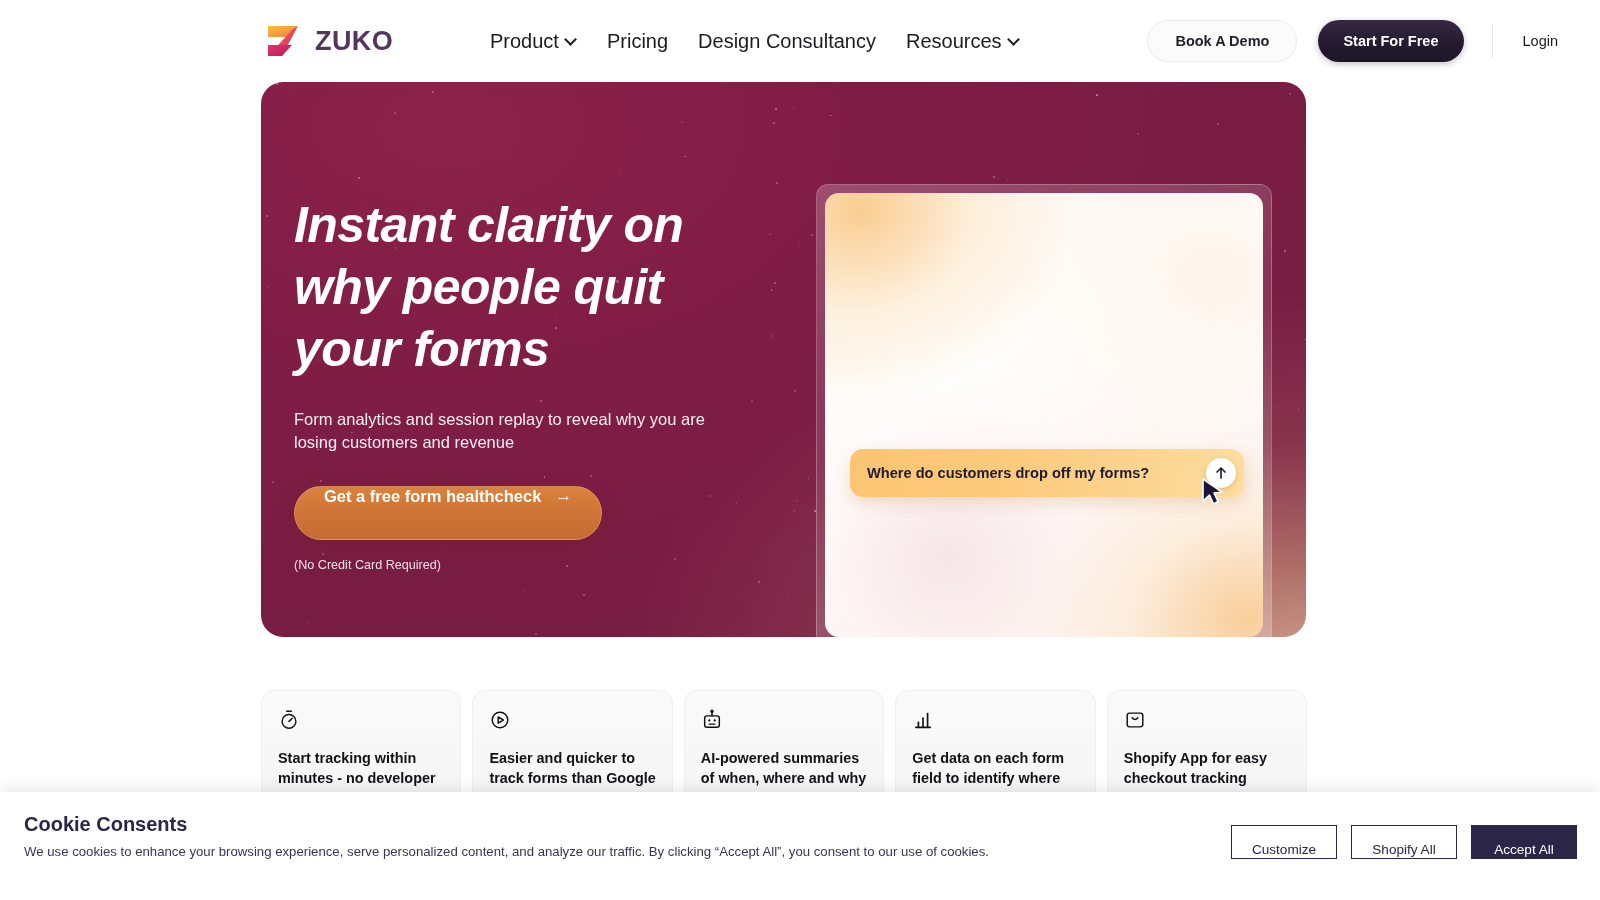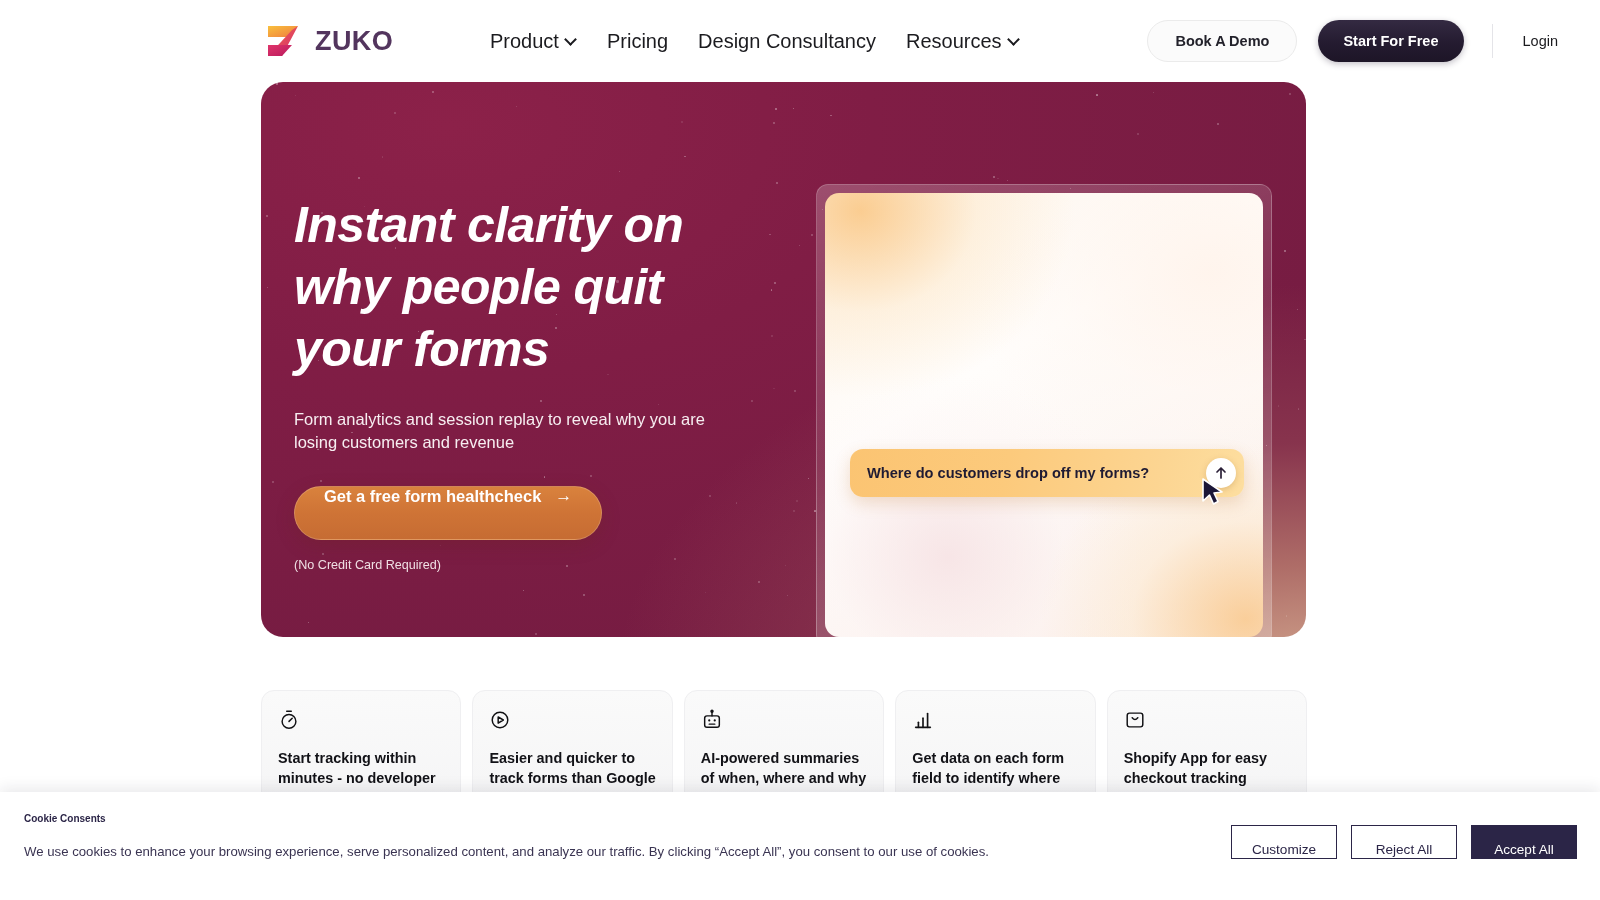--- a/index.html
+++ b/index.html
@@ -304,21 +304,21 @@
     width: 1600px;
     height: 108px;
     background: #ffffff;
     box-shadow: 0 -3px 14px rgba(30,25,50,0.10);
     z-index: 40;
   }
   .cookie-title {
     position: absolute;
     left: 24px;
     top: 21px;
-    font-size: 10px;
+    font-size: 20px;
     font-weight: bold;
     color: #2b2547;
   }
   .cookie-body {
     position: absolute;
     left: 24px;
     top: 51px;
     font-size: 13.2px;
     color: #3a3452;
     line-height: 18px;
@@ -635,18 +635,18 @@
       <div class="feat-text">Shopify App for easy checkout tracking</div>
     </div>
 
   </section>
 
   <section class="cookie-banner">
     <div class="cookie-title">Cookie Consents</div>
     <div class="cookie-body">We use cookies to enhance your browsing experience, serve personalized content, and analyze our traffic. By clicking “Accept All”, you consent to our use of cookies.</div>
     <div class="cookie-actions">
       <button class="ck-btn ck-outline">Customize</button>
-      <button class="ck-btn ck-outline">Reject All</button>
+      <button class="ck-btn ck-outline">Shopify All</button>
       <button class="ck-btn ck-solid">Accept All</button>
     </div>
   </section>
 
 </div>
 
 </body></html>

